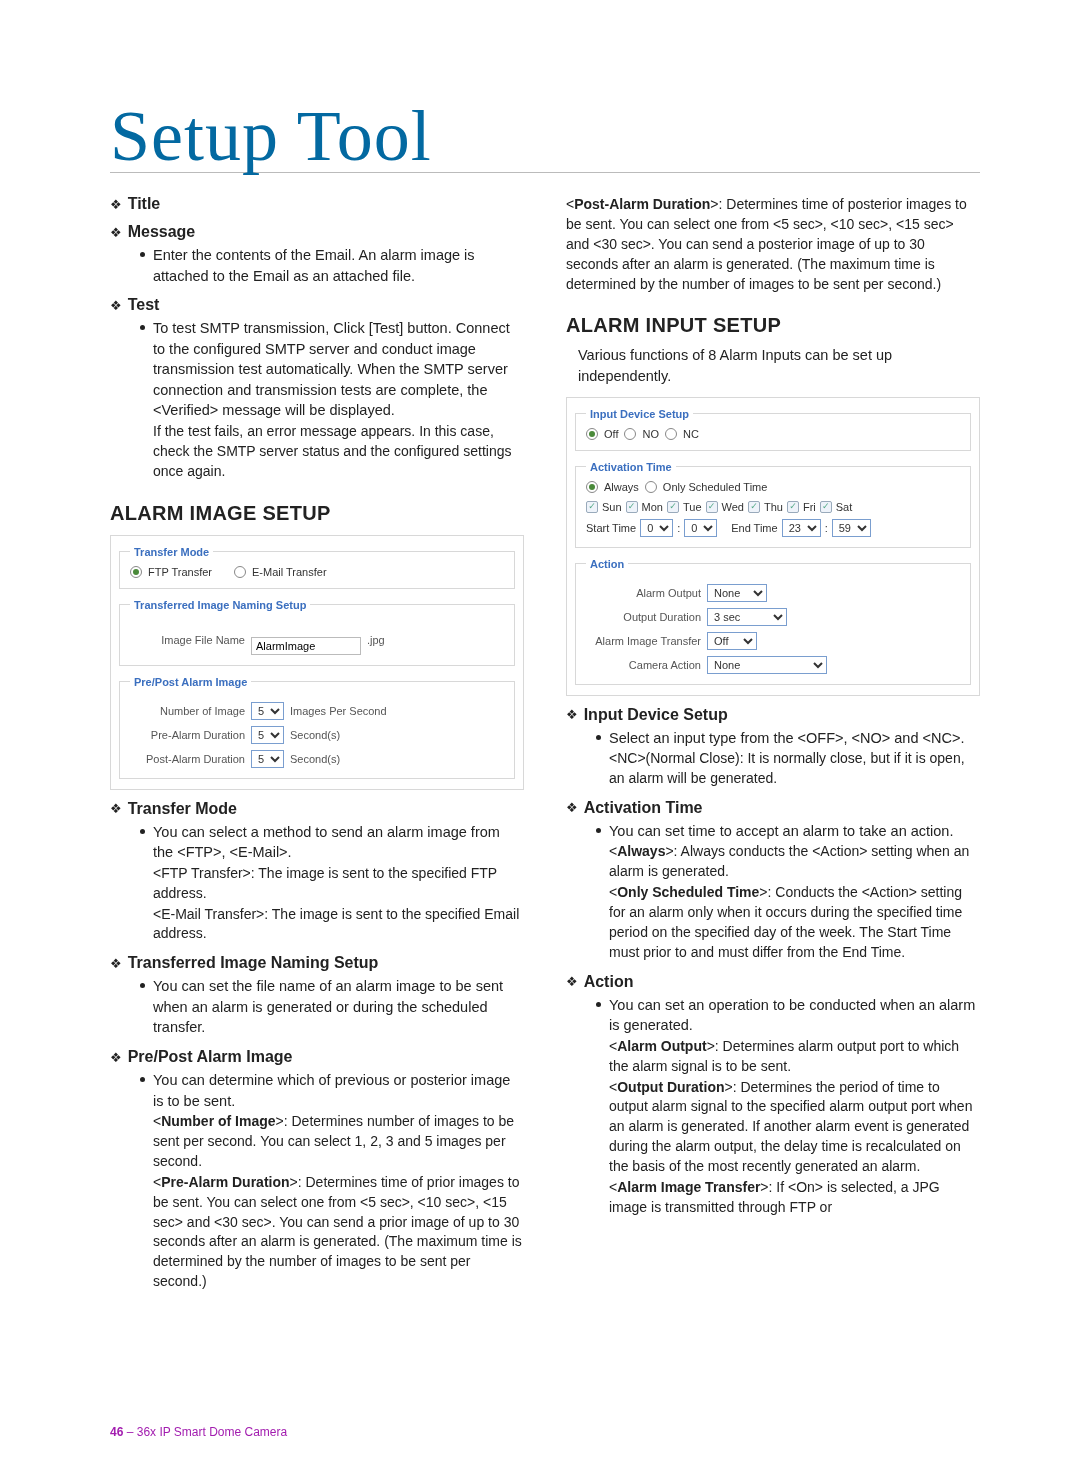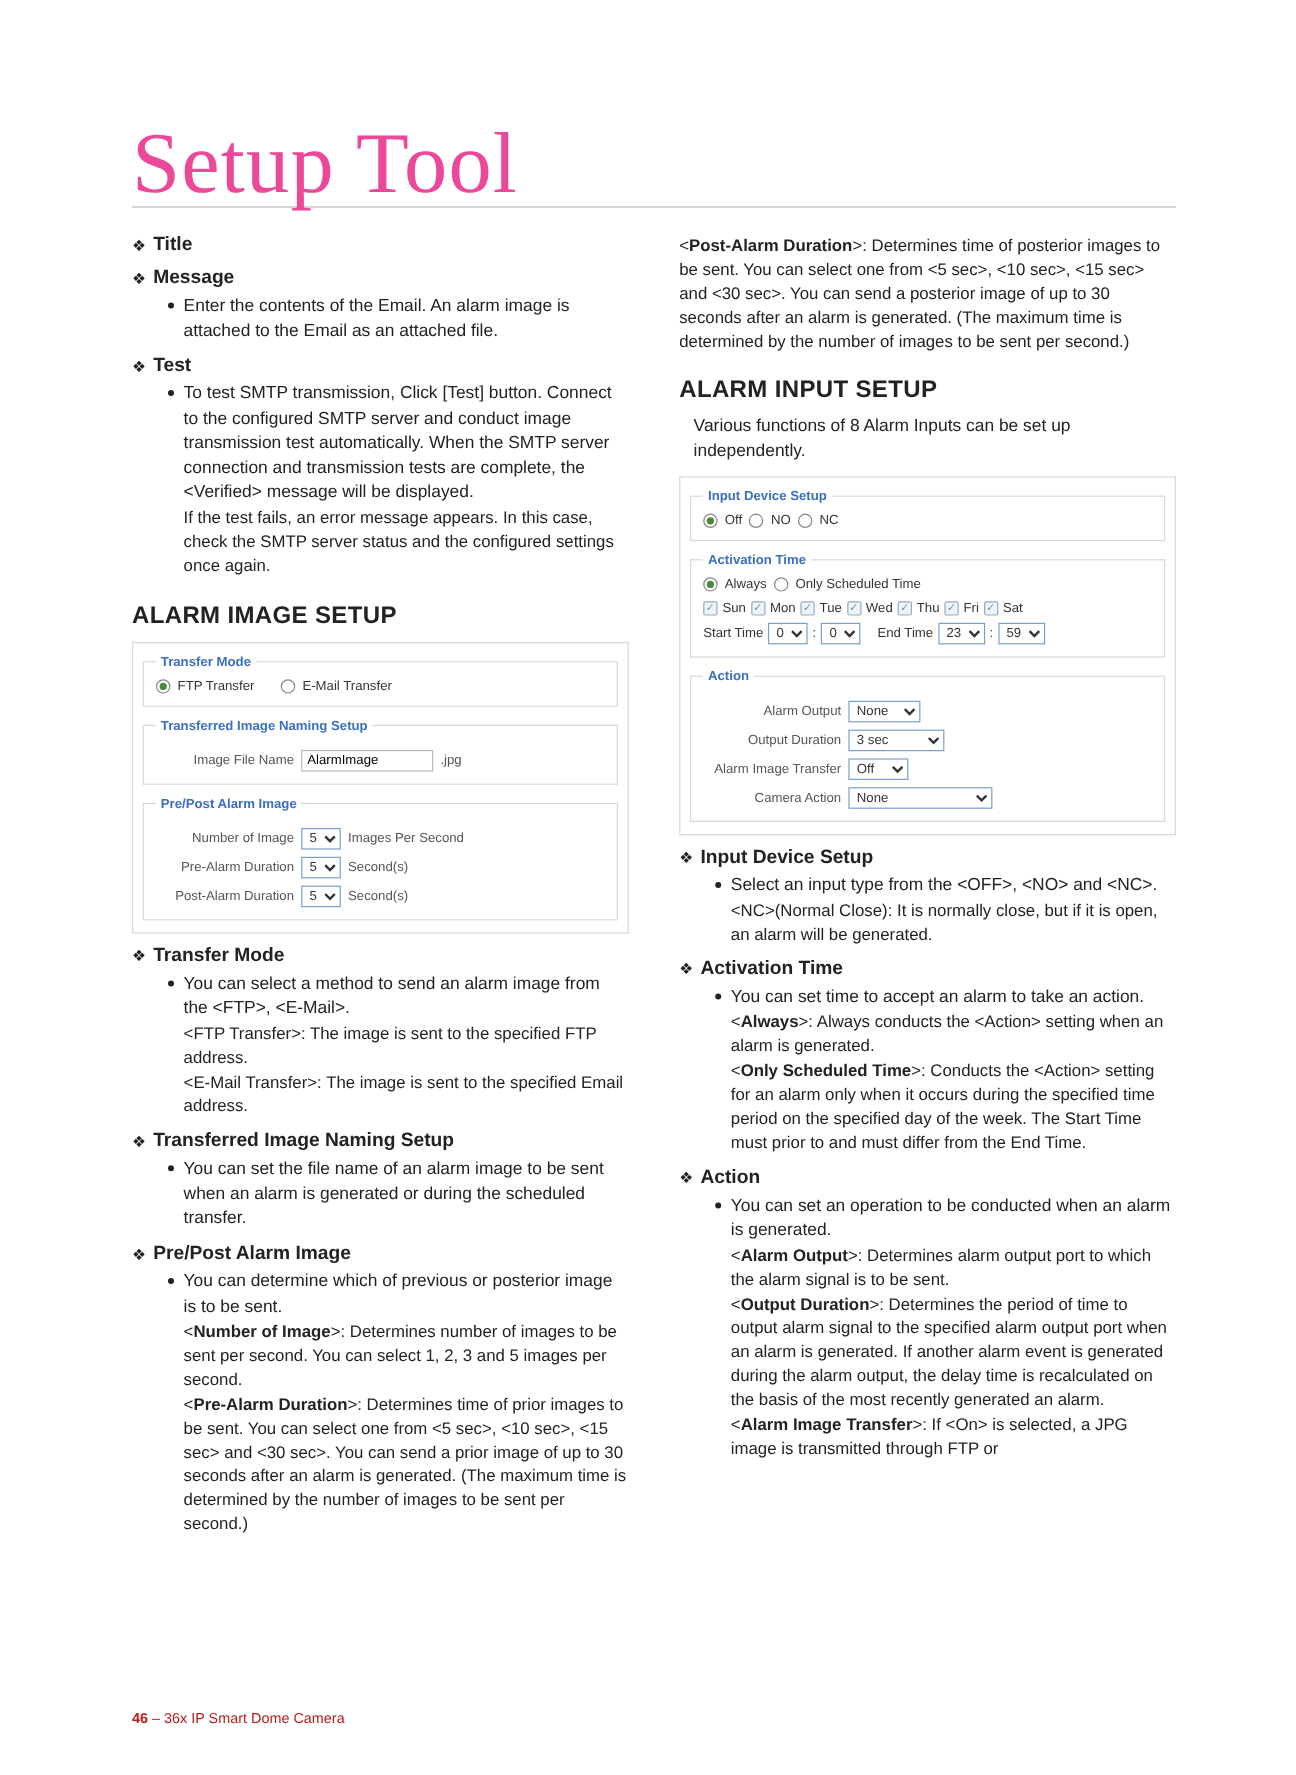--- a/index.html
+++ b/index.html
@@ -8,21 +8,21 @@
     width: 1080px;
     min-height: 1479px;
     padding: 100px 100px 40px 110px;
     position: relative;
   }
   .hero {
     font-family: "Times New Roman", Georgia, serif;
     font-weight: 300;
     font-size: 72px;
     letter-spacing: 1px;
-    color: #ec4899;
+    color: #0369a1;
     border-bottom: 1px solid #bbb;
     padding-bottom: 0px;
     margin-bottom: 12px;
     line-height: 1;
   }
   .cols { display: flex; gap: 42px; }
   .col { flex: 1 1 0; min-width: 0; }
   .h-item { display: flex; align-items: center; gap: 6px; margin-top: 10px; }
   .diamond { font-size: 13px; line-height: 1; }
   .h-item .txt { font-weight: bold; font-size: 16px; }
@@ -30,32 +30,32 @@
   .b-item .dot { width: 5px; height: 5px; background: #222; border-radius: 50%; margin-top: 7px; flex: 0 0 auto; }
   .body-text { font-size: 14.5px; line-height: 1.42; }
   .cont { padding-left: 43px; font-size: 14px; line-height: 1.42; margin-top: 1px; }
   .section-h { font-weight: bold; font-size: 20px; letter-spacing: 0.3px; margin: 20px 0 8px 0; }
   .panel { border: 1px solid #d8d8d8; margin-top: 10px; background: #fff; font-size: 11px; color: #333; }
   fieldset.fld { border: 1px solid #d8d8d8; margin: 10px 8px; padding: 8px 10px 10px 10px; }
   fieldset.fld > legend { font-size: 11px; color: #3b6fbf; padding: 0 4px; font-weight: bold; }
   .radio-row, .check-row, .form-row { display: flex; align-items: center; gap: 6px; flex-wrap: wrap; }
   .form-row { margin-top: 6px; }
   .lbl-r { width: 115px; text-align: right; font-size: 11px; color: #555; }
-  input.txtbox { border: 1px solid #bbb; font-size: 11px; padding: 1px 4px; height: 18px; background: #fff; }
+  input.txtbox { border: 1px solid #bbb; font-size: 11px; padding: 1px 4px; height: 18px; background: #fff; margin-top: 12px; }
   select.sel { border: 1px solid #7a9ecf; font-size: 11px; height: 18px; background: #fff; color: #333; padding: 0 2px; }
   .unit { font-size: 11px; color: #555; }
   .tiny-radio, .tiny-check {
     appearance: none; -webkit-appearance: none;
     width: 12px; height: 12px; border: 1px solid #888; border-radius: 50%;
     display: inline-flex; align-items: center; justify-content: center;
   }
   .tiny-radio.checked::after { content:""; width:6px; height:6px; background:#4a8a3a; border-radius:50%; display:block; }
   .tiny-check { border-radius: 2px; background:#eef3fa; border-color:#9ab; }
   .tiny-check.checked::after { content:"✓"; font-size:9px; color:#5a8; line-height:1; }
-  .footer { position: absolute; bottom: 40px; left: 110px; font-size: 12px; color:#b91c1c; }
+  .footer { position: absolute; bottom: 40px; left: 110px; font-size: 12px; color:#a21caf; }
   .footer b { font-weight: bold; }
   .bold { font-weight: bold; }
 </style>
 </head>
 <body>
 
 <div class="page">
   <div class="hero">Setup Tool</div>
 
   <div class="cols">

